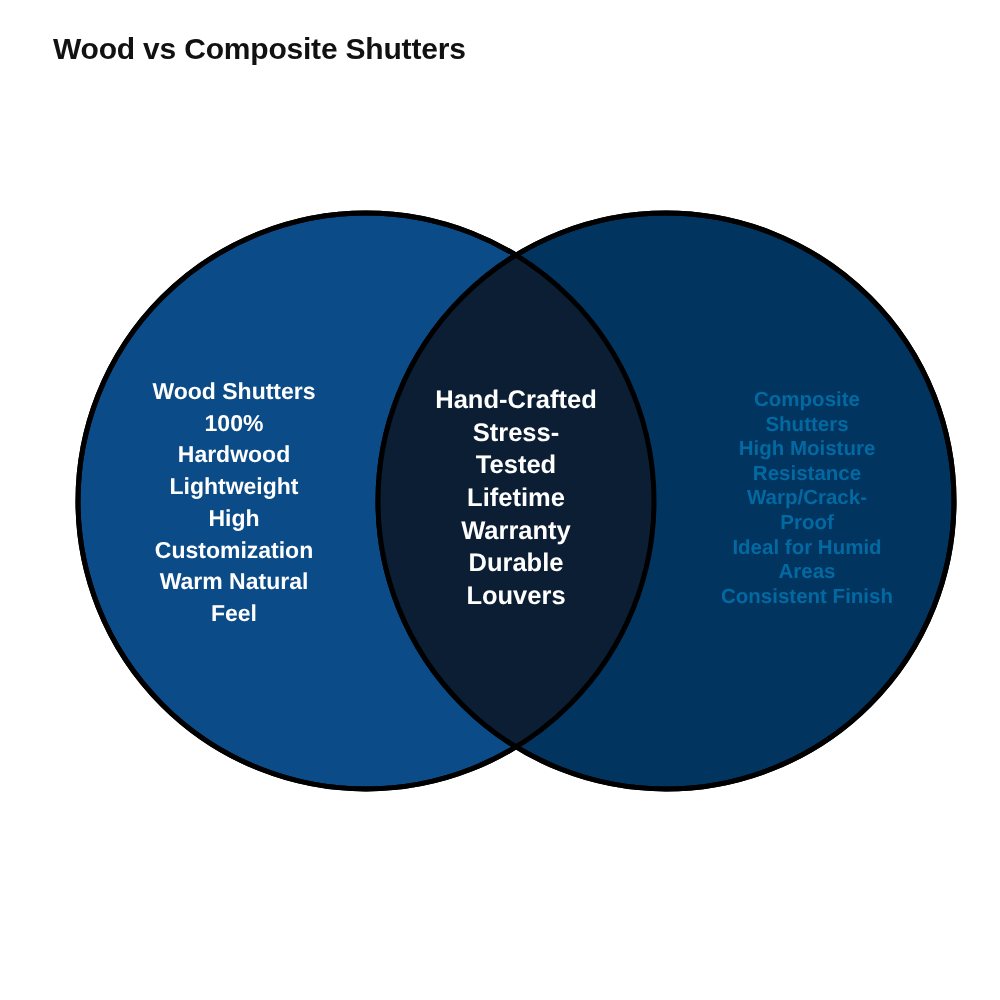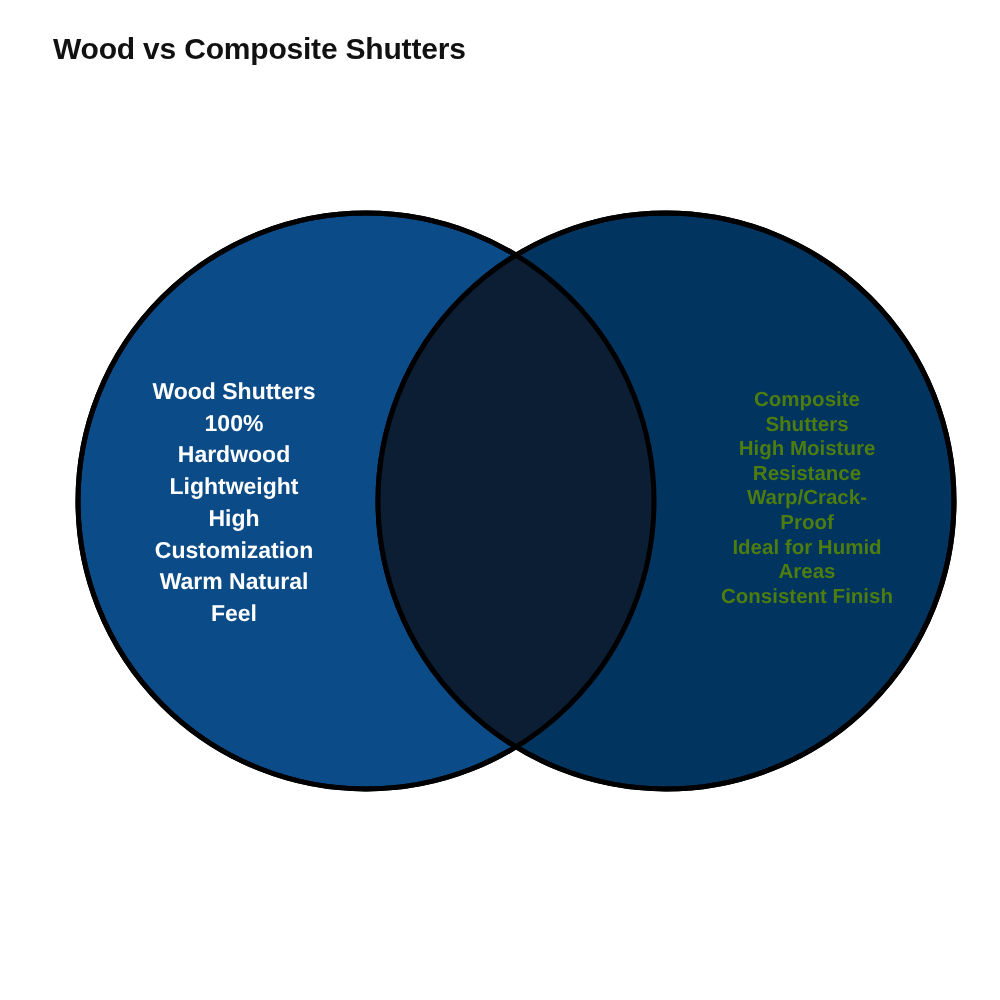--- a/index.html
+++ b/index.html
@@ -103,22 +103,29 @@
 
     <div class="label-block" id="left-label" style="color: rgb(255, 255, 255);">Wood Shutters
 100%
 Hardwood
 Lightweight
 High
 Customization
 Warm Natural
 Feel</div>
 
+    <div class="label-block" id="center-label" style="color: rgb(255, 255, 255);">Hand-Crafted
+Stress-
+Tested
+Lifetime
+Warranty
+Durable
+Louvers</div>
 
-    <div class="label-block" id="right-label" style="color: #4d7c0f;">Composite
+    <div class="label-block" id="right-label" style="color: #0369a1;">Composite
 Shutters
 High Moisture
 Resistance
 Warp/Crack-
 Proof
 Ideal for Humid
 Areas
 Consistent Finish</div>
 
   </div>

